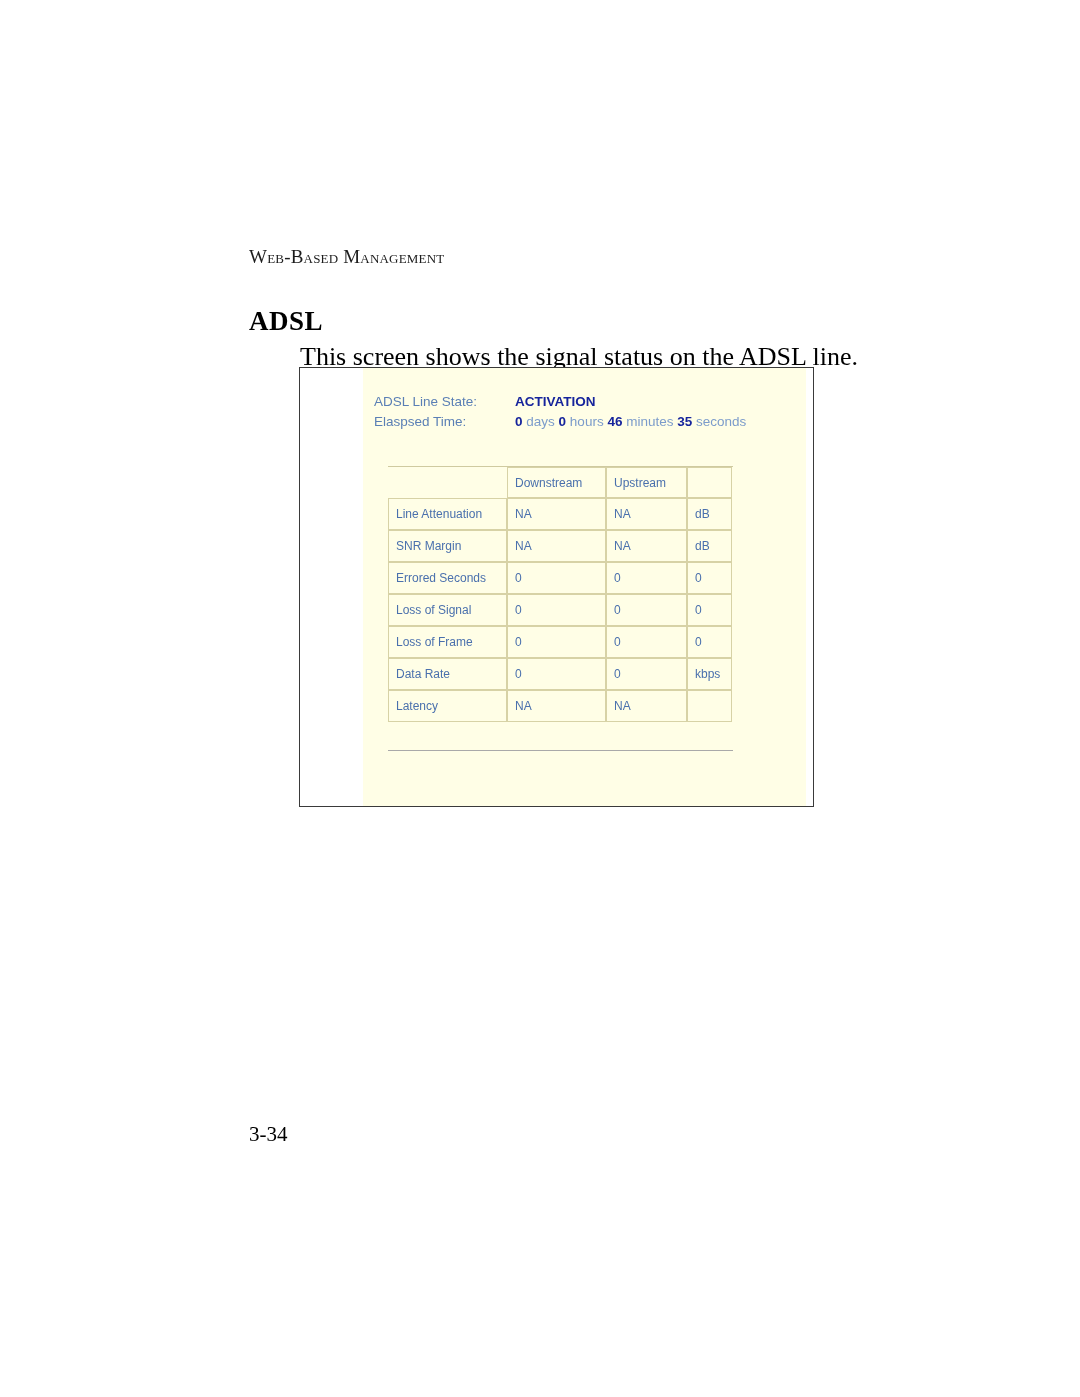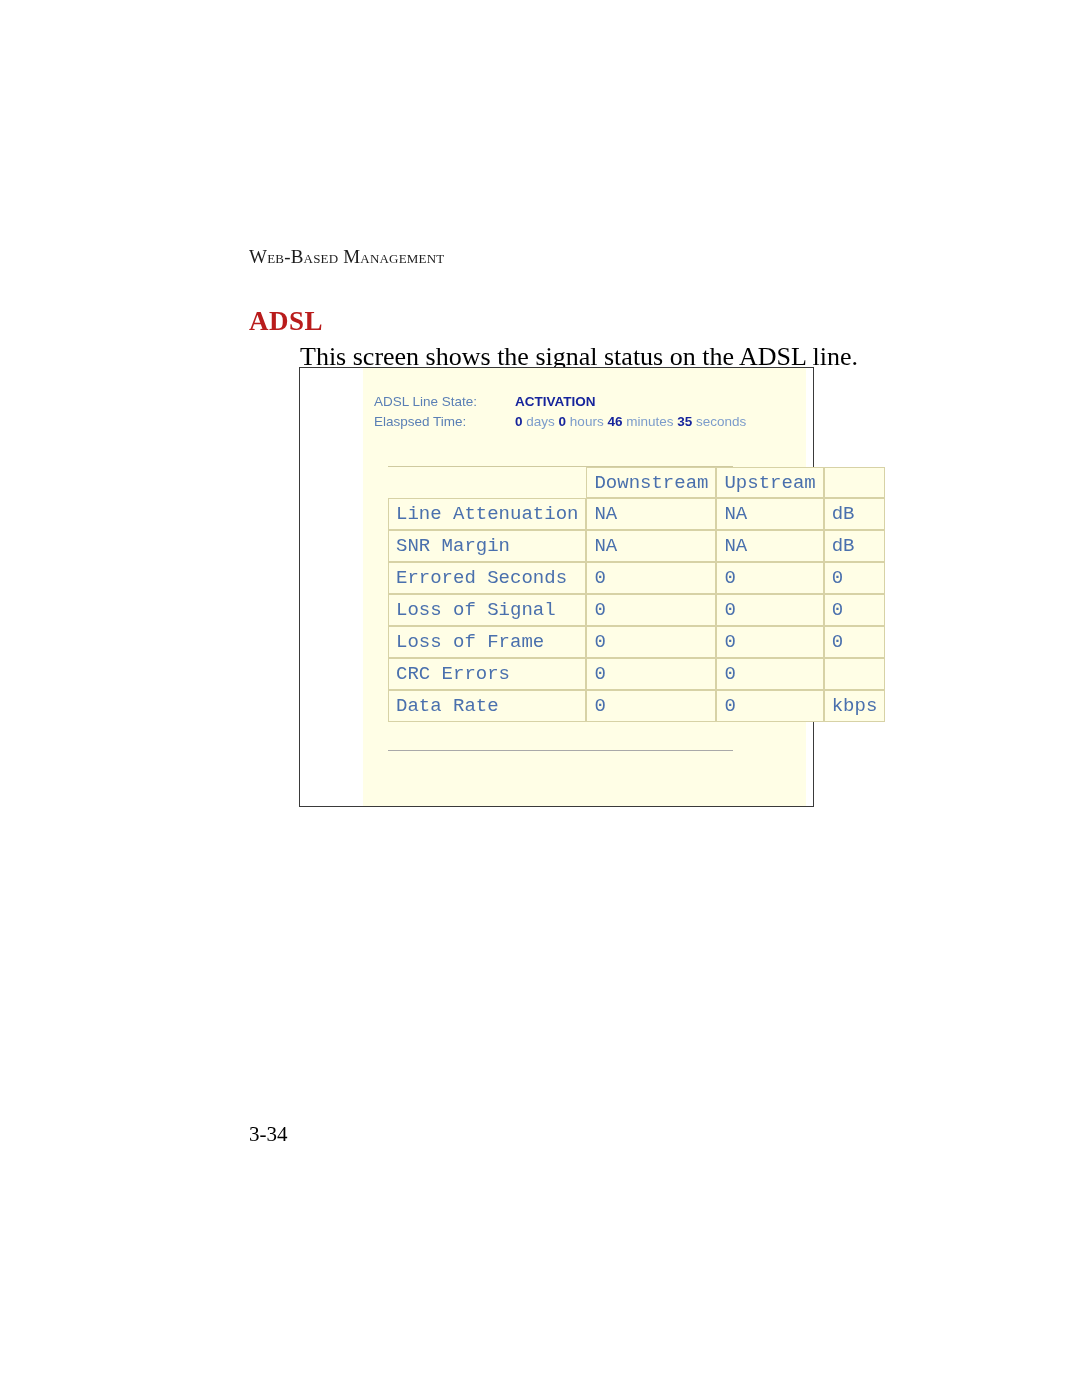--- a/index.html
+++ b/index.html
@@ -30,21 +30,21 @@
 
   
   .section-title {
     position: absolute;
     left: 249px;
     top: 306px;
     font-family: "Liberation Serif", serif;
     font-weight: bold;
     font-size: 27px;
     letter-spacing: 0.5px;
-    color: #b91c1c;
+    color: #000000;
   }
 
   
   .intro-text {
     position: absolute;
     left: 300px;
     top: 342px;
     font-family: "Liberation Serif", serif;
     font-size: 26px;
     color: #000000;
@@ -104,22 +104,22 @@
     vertical-align: top;
   }
 
   
   .adsl-table {
     position: absolute;
     left: 25px;
     top: 99px;
     border-collapse: separate;
     border-spacing: 0;
-    font-family: Liberation Mono, monospace;
-    font-size: 19px;
+    font-family: Liberation Sans, sans-serif;
+    font-size: 12px;
     color: #4a70ad;
   }
   .adsl-table td {
     padding: 0 7px;
     height: 32px;
     vertical-align: middle;
     white-space: nowrap;
     background: #fffee6;
     border: 1px solid #d7d2a6;
     box-sizing: border-box;
@@ -226,30 +226,30 @@
           <td class="col-up">0</td>
           <td class="col-unit">0</td>
         </tr>
         <tr>
           <td class="col-label">Loss of Frame</td>
           <td class="col-down">0</td>
           <td class="col-up">0</td>
           <td class="col-unit">0</td>
         </tr>
         <tr>
-          <td class="col-label">CRC Errors</td>
-          <td class="col-down">0</td>
-          <td class="col-up">0</td>
+          <td class="col-label">Data Rate</td>
+          <td class="col-down">0</td>
+          <td class="col-up">0</td>
+          <td class="col-unit">kbps</td>
+        </tr>
+        <tr>
+          <td class="col-label">Latency</td>
+          <td class="col-down">NA</td>
+          <td class="col-up">NA</td>
           <td class="col-unit"></td>
-        </tr>
-        <tr>
-          <td class="col-label">Data Rate</td>
-          <td class="col-down">0</td>
-          <td class="col-up">0</td>
-          <td class="col-unit">kbps</td>
         </tr>
       </tbody>
     </table>
 
     <div class="table-underline"></div>
 
   </div>
 </div>
 
 <div class="folio">3-34</div>

